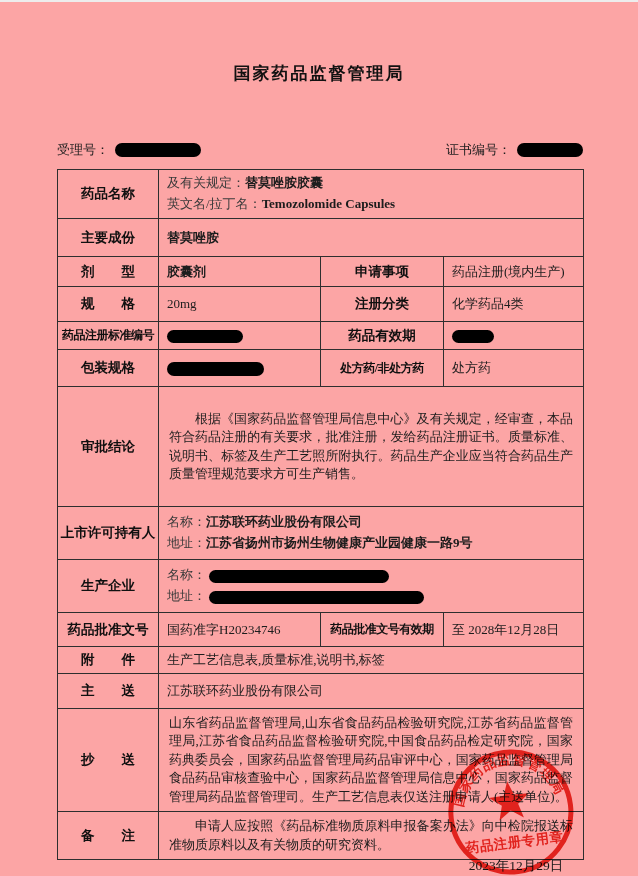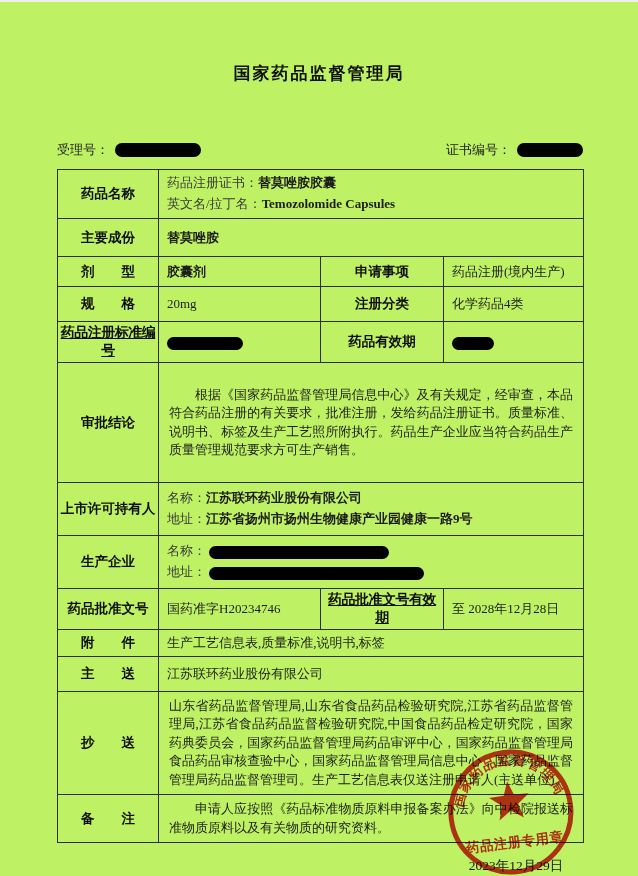--- a/index.html
+++ b/index.html
@@ -1,18 +1,18 @@
 <!DOCTYPE html>
 <html><head>
 <meta charset="utf-8">
 <style>
   * { margin:0; padding:0; box-sizing:border-box; }
   html,body { width:638px; height:876px; background:#f2f2f2; }
   .page {
-    position:relative; width:638px; height:876px; background:#bef264;
+    position:relative; width:638px; height:876px; background:#fca5a5;
     font-family:"Liberation Serif", serif; color:#1d1d1d; overflow:hidden;
     border-top:2px solid #ededed;
   }
   .org-name {
     position:absolute; top:60px; left:0; width:100%; text-align:center;
     font-family:"Liberation Sans", sans-serif; font-weight:bold;
     font-size:17px; letter-spacing:2px; color:#111;
   }
   .doc-title {
     position:absolute; top:92px; left:0; width:100%; text-align:center;
@@ -29,21 +29,21 @@
 
   table.cert {
     position:absolute; top:167px; left:57px; width:526px;
     border-collapse:collapse; table-layout:fixed; font-size:13px;
   }
   .cert td { border:1px solid #2e2e2e; vertical-align:middle; padding:2px 8px; }
   td.lbl {
     text-align:center; font-weight:bold; font-size:13.5px; padding:2px 1px;
     color:#101010;
   }
-  td.condensed { font-size:14px; letter-spacing:-0.5px;text-decoration:underline; }
+  td.condensed { font-size:12px; letter-spacing:-0.5px; }
   .v-bold { font-weight:bold; }
   .line { line-height:1.6; }
   .sub-lbl { color:#3a3a3a; }
   p.para { text-align:justify; line-height:1.42; margin:0; padding:3px 2px; }
   p.indent { text-indent:2em; }
   .r1 td{height:49px} .r2 td{height:38px} .r3 td{height:30px} .r4 td{height:35px}
   .r5 td{height:28px} .r6 td{height:37px} .r7 td{height:120px} .r8 td{height:53px}
   .r9 td{height:53px} .r10 td{height:34px} .r11 td{height:27px} .r12 td{height:35px}
   .r13 td{height:61px} .r14 td{height:45px}
 
@@ -81,21 +81,21 @@
       <col style="width:101px">
         <col style="width:162px">
         <col style="width:123px">
         <col style="width:140px">
     </colgroup>
 
     <tbody>
         <tr class="r1">
       <td class="lbl">药品名称</td>
       <td colspan="3">
-        <div class="line"><span class="sub-lbl">药品注册证书：</span><span class="v-bold">替莫唑胺胶囊</span></div>
+        <div class="line"><span class="sub-lbl">及有关规定：</span><span class="v-bold">替莫唑胺胶囊</span></div>
         <div class="line"><span class="sub-lbl">英文名/拉丁名：</span><span class="v-bold">Temozolomide Capsules</span></div>
       </td>
     </tr>
 
     <tr class="r2">
       <td class="lbl">主要成份</td>
       <td colspan="3" class="v-bold">替莫唑胺</td>
     </tr>
 
     <tr class="r3">
@@ -112,20 +112,26 @@
       <td>化学药品4类</td>
     </tr>
 
     <tr class="r5">
       <td class="lbl condensed">药品注册标准编号</td>
       <td><span class="redact w76"></span></td>
       <td class="lbl">药品有效期</td>
       <td><span class="redact w42"></span></td>
     </tr>
 
+    <tr class="r6">
+      <td class="lbl">包装规格</td>
+      <td><span class="redact w97"></span></td>
+      <td class="lbl condensed">处方药/非处方药</td>
+      <td>处方药</td>
+    </tr>
 
     <tr class="r7">
       <td class="lbl">审批结论</td>
       <td colspan="3">
         <p class="para indent">根据《国家药品监督管理局信息中心》及有关规定，经审查，本品符合药品注册的有关要求，批准注册，发给药品注册证书。质量标准、说明书、标签及生产工艺照所附执行。药品生产企业应当符合药品生产质量管理规范要求方可生产销售。</p>
       </td>
     </tr>
 
     <tr class="r8">
       <td class="lbl">上市许可持有人</td>

